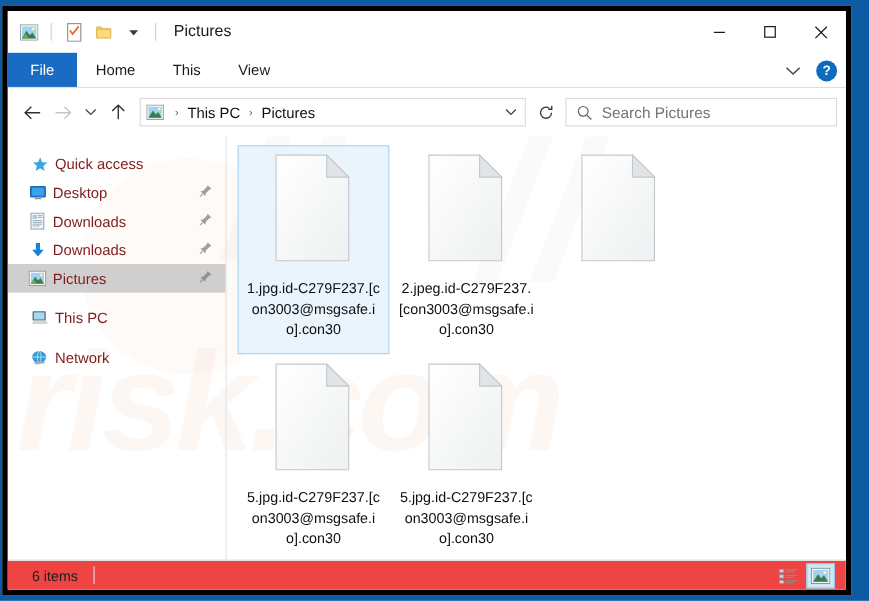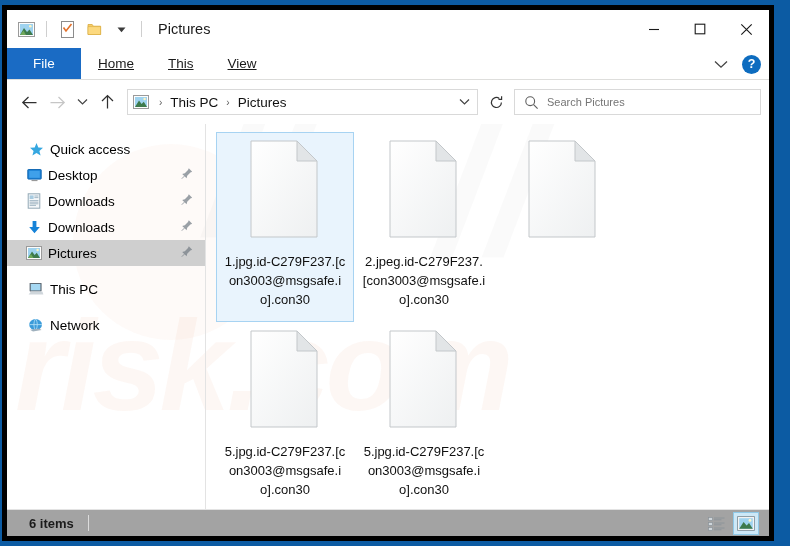--- a/index.html
+++ b/index.html
@@ -73,30 +73,29 @@
     flex: 0 0 32px;
     display: flex;
     align-items: stretch;
     background: #ffffff;
     position: relative;
     border-bottom: 1px solid #dededc;
   }
   .tab-file {
     background: #1a6bc4;
     color: #ffffff;
-    width: 74px;
+    width: 63px;
     display: flex; align-items: center; justify-content: center;
     font-size: 13.5px;
   }
   .tab {
     padding: 0 17px;
     display: flex; align-items: center;
     font-size: 13.5px;
     color: #1b1b1b;
-    text-decoration: underline;
   }
   .ribbon-right {
     position: absolute;
     right: 8px; top: 0;
     height: 32px;
     display: flex; align-items: center;
     gap: 10px;
   }
   .chev-expand {
     width: 22px; height: 22px;
@@ -177,21 +176,21 @@
     border: 1px solid #d9d9d9;
     display: flex;
     align-items: center;
     margin-left: 4px;
   }
   .search-icon-wrap {
     width: 32px;
     display: flex; align-items: center; justify-content: center;
   }
   .search-ph {
-    font-size: 11px;
+    font-size: 14px;
     color: #757575;
   }
 
   
   .body {
     flex: 1;
     display: flex;
     position: relative;
     overflow: hidden;
     background: #ffffff;
@@ -241,21 +240,21 @@
     z-index: 1;
     border-right: 1px solid #e3e3e3;
   }
   .nav-item {
     height: 26px;
     display: flex;
     align-items: center;
     padding-left: 18px;
     position: relative;
     font-size: 13.5px;
-    color: #000000;
+    color: #7f1d1d;
   }
   .nav-item.child { padding-left: 16px; }
   .nav-item.selected { background: #cfcfcf; }
   .nav-ico {
     width: 22px;
     display: flex; align-items: center; justify-content: center;
     flex: 0 0 22px;
   }
   .nav-label { margin-left: 3px; white-space: nowrap; }
   .pin {
@@ -305,23 +304,22 @@
     word-break: break-all;
   }
 
   
   .statusbar {
     height: 27px;
     flex: 0 0 27px;
     border-top: 1px solid #e3e3e3;
     display: flex;
     align-items: center;
-    background: #a3a3a3;
+    background: #ef4444;
     position: relative;
-    font-weight: bold;
   }
   .status-text {
     font-size: 13px;
     color: #1b1b1b;
     margin-left: 22px;
   }
   .status-div {
     width: 1px; height: 16px;
     background: #dcdcdc;
     margin-left: 14px;

